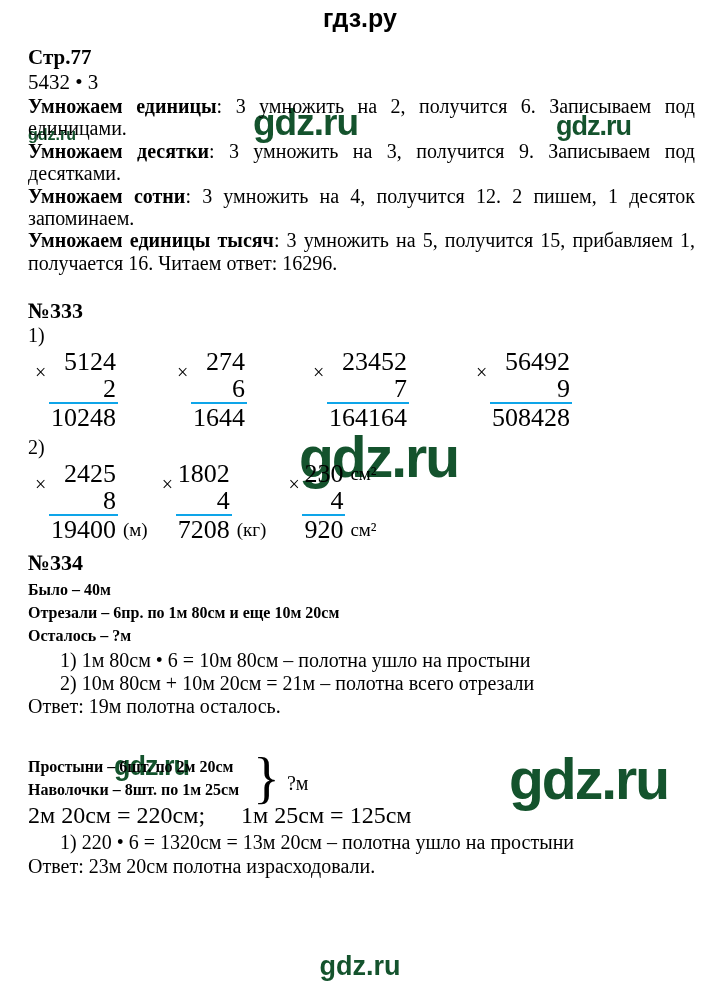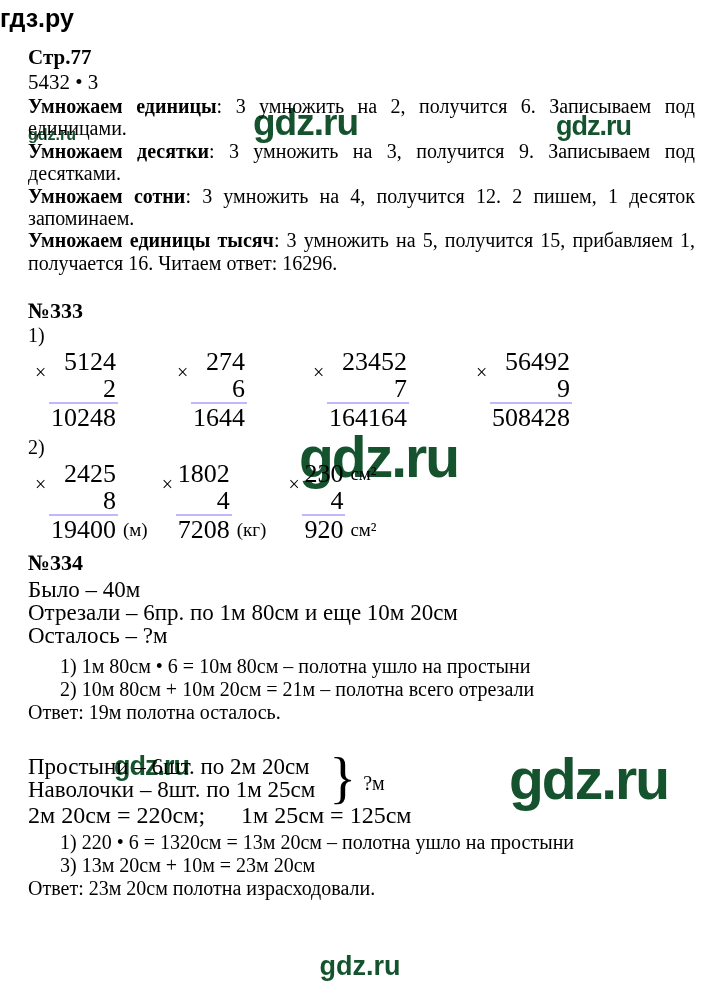--- a/index.html
+++ b/index.html
@@ -4,21 +4,21 @@
 <style>
   html,body { margin:0; padding:0; background:#e8e8e8; }
   .page {
     position:relative; width:720px; height:990px; margin:0 auto;
     background:#ffffff; color:#000;
     font-family:"Liberation Serif", serif;
     overflow:hidden;
   }
   
   .site-header {
-    position:absolute; top:4px; left:0; right:0; text-align:left;
+    position:absolute; top:4px; left:0; right:0; text-align:center;
     font-family:"Liberation Sans", sans-serif; font-weight:bold; font-size:25px;
   }
   
   .wm {
     position:absolute; font-family:"Liberation Sans", sans-serif;
     font-weight:bold; color:#14532d; line-height:1; letter-spacing:-1px;
     white-space:nowrap;
   }
   .wm-tiny      { left:28px;  top:127px; font-size:16px; letter-spacing:0; }
   .wm-midleft   { left:253px; top:104px; font-size:37px; }
@@ -39,34 +39,34 @@
   .intro p b { font-weight:bold; }
 
   
   .task { position:absolute; left:28px; right:25px; }
   .t333 { top:299px; }
   .t334 { top:551px; }
   .t335 { top:754px; }
   .task-num { font-weight:bold; font-size:22px; line-height:23px; }
   .part-label { font-size:20px; line-height:23px; margin-top:2px; }
   .line  { font-size:20px; line-height:22.5px; }
-  .given-line { font-size:23px; line-height:23px; }
-  .steps { margin-top:8px; margin-left:32px; }
+  .given-line { font-size:16px; line-height:23px;font-weight:bold; }
+  .steps { margin-top:2px; margin-left:32px; }
   .answer { margin-top:1px; font-size:20px; line-height:23px; }
 
   
   .mult-row { display:flex; align-items:flex-start; margin-top:1px; }
   .mult {
     position:relative; padding-left:14px;
     display:inline-grid; grid-template-columns:auto auto;
   }
   .mult .sign { position:absolute; left:0; top:14px; font-size:20px; line-height:20px; }
   .mult .num  { grid-column:1; text-align:right; font-size:26px; line-height:27px; padding:0 2px; }
   .mult .unit { grid-column:2; text-align:left; padding-left:5px; font-size:19px; line-height:27px; align-self:end; }
-  .mult .res  { border-top:2px solid #c4b5fd; }
+  .mult .res  { border-top:2px solid #0ea5e9; }
   .m1 { margin-left:7px; }
   .g1 { margin-left:59px; }
   .g2 { margin-left:66px; }
   .g3 { margin-left:67px; }
   .m2 { margin-left:7px; }
   .g4 { margin-left:14px; }
   .g5 { margin-left:22px; }
 
   
   .brace-group { display:flex; align-items:center; }
@@ -177,18 +177,17 @@
         <div class="given-line">Наволочки – 8шт. по 1м 25см</div>
       </div>
       <span class="brace">}</span>
       <span class="brace-q">?м</span>
     </div>
     <div class="conversions">
       <span>2м 20см = 220см;</span><span class="conv-2">1м 25см = 125см</span>
     </div>
     <div class="steps" style="margin-top:4px;">
       <div class="line">1) 220 • 6 = 1320см = 13м 20см – полотна ушло на простыни</div>
-      <div class="line">3) 13м 20см + 10м = 23м 20см</div>
     </div>
     <div class="answer">Ответ: 23м 20см полотна израсходовали.</div>
   </div>
 
 </div>
 
 </body></html>

